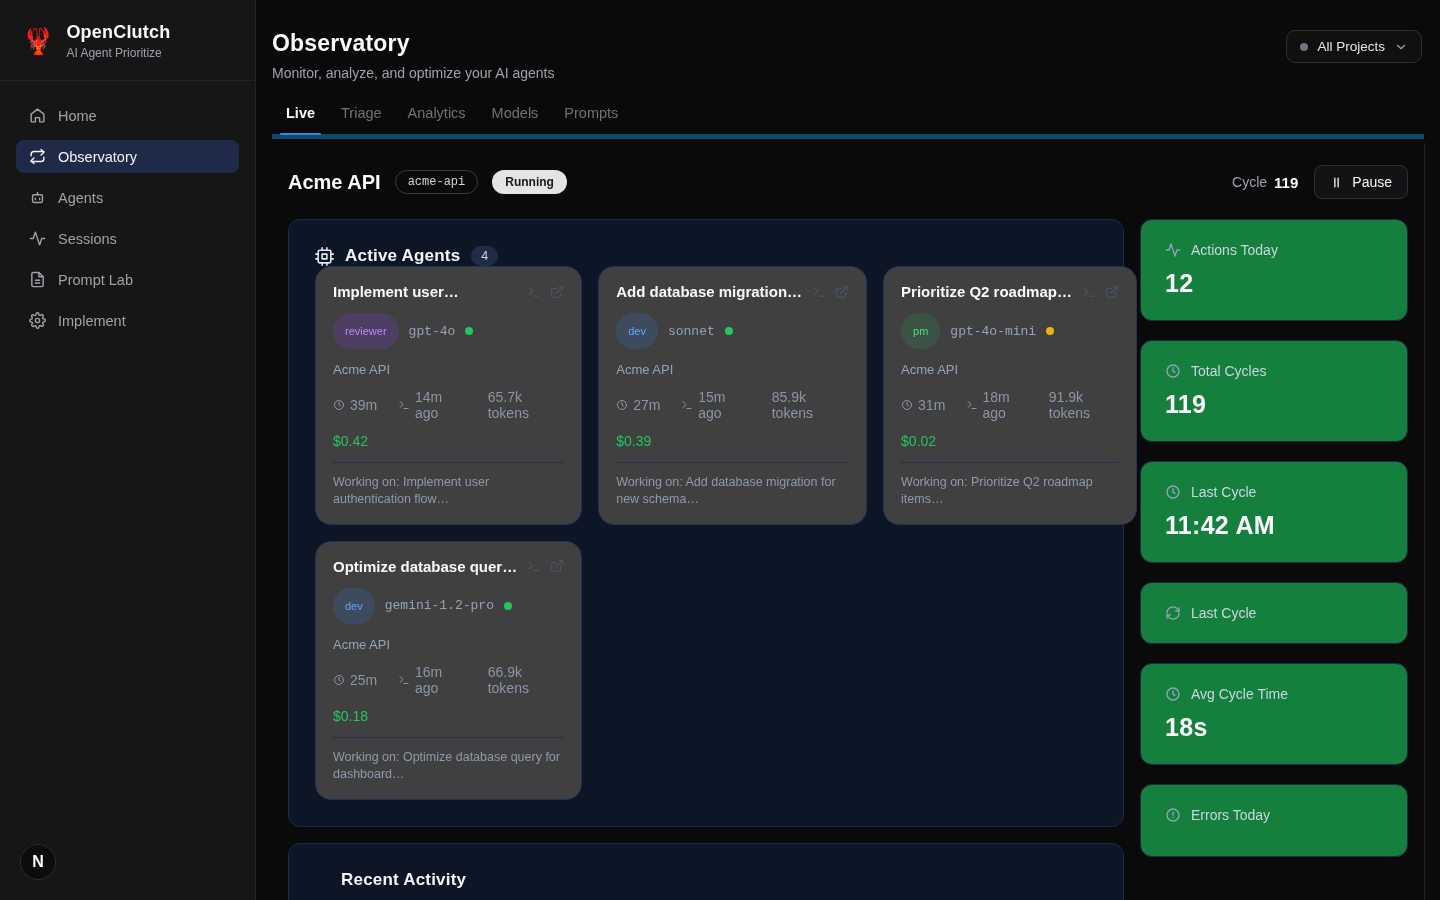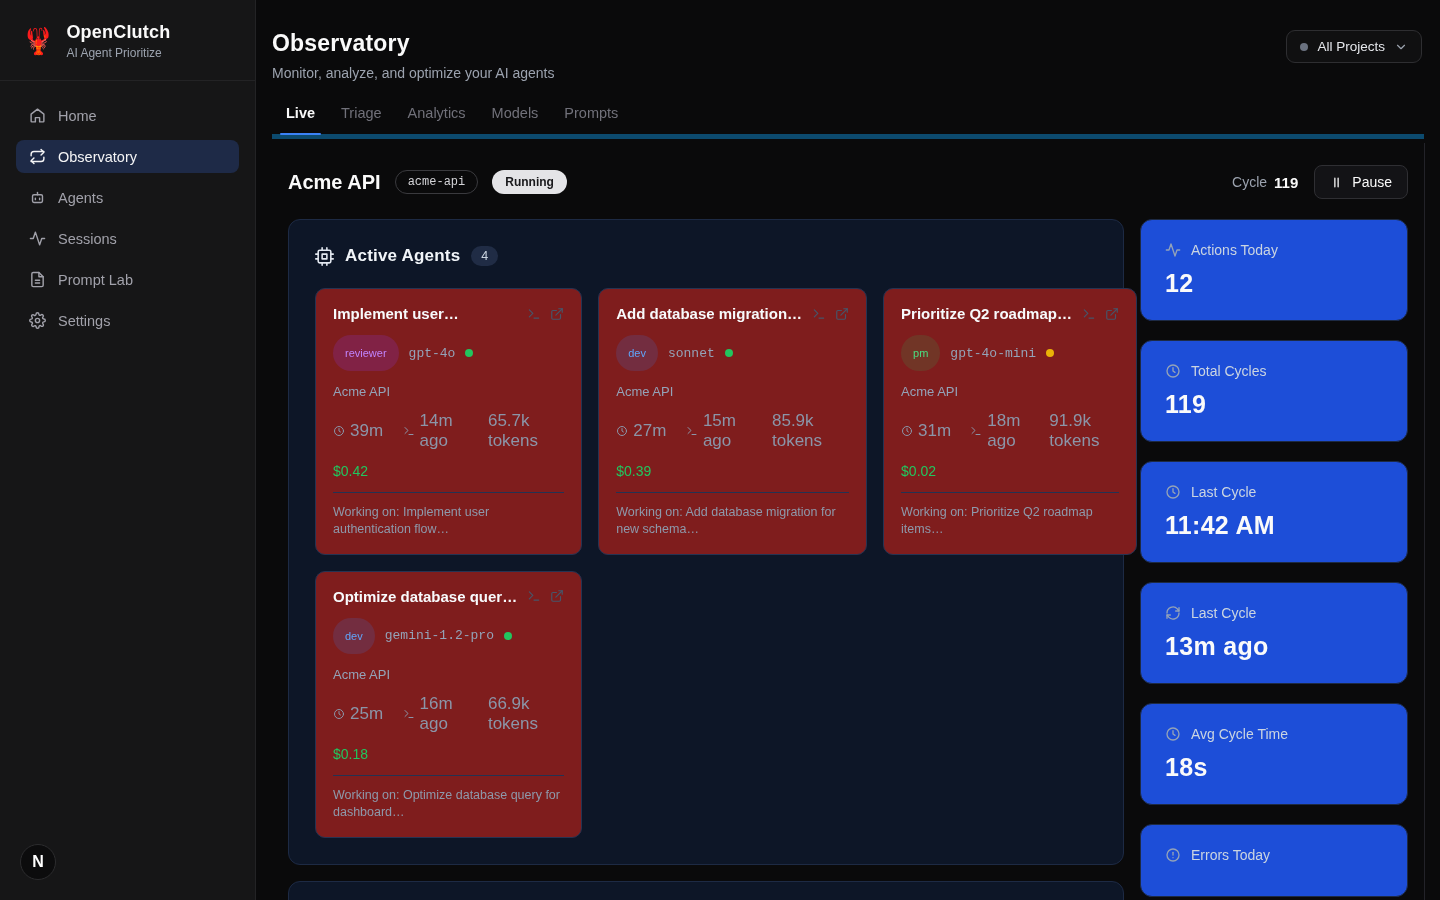--- a/index.html
+++ b/index.html
@@ -46,52 +46,52 @@
   .cycle-count { font-size:15px; font-weight:bold; color:#fafafa; margin-left:-9px; }
   .pause-btn { display:flex; align-items:center; gap:9px; padding:8px 15px; border:1px solid #2f2f33; border-radius:8px; background:#131316; color:#fafafa; font-size:14px; cursor:pointer; }
   .pause-btn svg { width:13px; height:13px; }
 
   .cols { display:flex; gap:16px; align-items:flex-start; }
   .left-col { flex:1; min-width:0; }
   .right-col { width:268px; flex:none; }
 
   .panel { background:#0d1627; border:1px solid #1d2a44; border-radius:12px; padding:26px; }
   .panel + .panel { margin-top:16px; }
-  .panel-head { display:flex; align-items:center; gap:11px; margin-bottom:22px; }
+  .panel-head { display:flex; align-items:center; gap:11px; }
   .panel-head svg { width:19px; height:19px; color:#e2e8f0; }
   .panel-title { font-size:17px; font-weight:bold; color:#f1f5f9; letter-spacing:.2px; }
   .count-badge { background:#202c45; color:#cbd5e1; border-radius:999px; font-size:12.5px; padding:3px 10px; }
 
   .cards-grid { display:grid; grid-template-columns:repeat(3,1fr); gap:16px; }
-  .agent-card { background:#7f1d1d; border:1px solid #263352; border-radius:10px; padding:16px 17px; cursor:pointer; }
+  .agent-card { background:#404040; border:1px solid #263352; border-radius:16px; padding:16px 17px; cursor:pointer; }
   .card-title-row { display:flex; justify-content:space-between; align-items:center; gap:10px; margin-bottom:13px; }
   .card-title { font-size:15px; font-weight:bold; color:#f8fafc; white-space:nowrap; overflow:hidden; text-overflow:ellipsis; }
   .card-icons { display:flex; gap:9px; color:#475569; flex:none; }
   .card-icons svg { width:14px; height:14px; }
   .badge-row { display:flex; align-items:center; gap:10px; margin-bottom:13px; }
   .role-pill { font-size:11px; border-radius:999px; padding:12px 12px; }
   .role-reviewer { color:#c084fc; background:rgba(139,61,255,.18); }
   .role-dev { color:#60a5fa; background:rgba(59,130,246,.16); }
   .role-pm { color:#4ade80; background:rgba(34,197,94,.15); }
   .model-name { font-family:"Liberation Mono", monospace; font-size:13px; color:#94a3b8; }
   .status-dot { width:8px; height:8px; border-radius:50%; }
   .dot-green { background:#22c55e; }
   .dot-yellow { background:#eab308; }
   .card-project { font-size:13px; color:#94a3b8; margin-bottom:12px; }
-  .meta-row { display:flex; align-items:center; gap:7px; color:#8b95a8; font-size:17px; }
+  .meta-row { display:flex; align-items:center; gap:7px; color:#8b95a8; font-size:14px; }
   .meta-item { display:flex; align-items:center; gap:5px; }
   .meta-item svg { width:12px; height:12px; }
   .meta-gap { width:7px; }
   .card-cost { margin-top:12px; font-size:14px; color:#22c55e; }
   .card-divider { border-top:1px solid #243252; margin:13px 0 11px 0; }
   .working-on { font-size:12.5px; color:#8e99ab; line-height:1.35; }
 
   .ra-placeholder { margin-top:22px; border:1px solid #243252; border-radius:10px; height:80px; background:#111b2f; }
 
-  .stat-card { background:#1d4ed8; border:1px solid #1d2a44; border-radius:12px; padding:22px 24px; margin-bottom:19px; }
+  .stat-card { background:#15803d; border:1px solid #1d2a44; border-radius:12px; padding:22px 24px; margin-bottom:19px; }
   .stat-label-row { display:flex; align-items:center; gap:10px; color:#cbd5e1; font-size:14px; }
   .stat-label-row svg { width:16px; height:16px; color:#94a3b8; flex:none; }
   .stat-value { margin-top:11px; font-size:25px; font-weight:bold; color:#fafafa; letter-spacing:.3px; }
 </style>
 </head>
 <body>
 
 <div class="sidebar">
   <div class="logo-row">
     <span class="logo-emoji">🦞</span>
@@ -148,21 +148,21 @@
         </span>
       <span>Prompt Lab</span>
     </div>
     <div class="nav-item">
       <span>
           <svg viewBox="0 0 24 24" fill="none" stroke="currentColor" stroke-width="2" stroke-linecap="round" stroke-linejoin="round">
             <circle cx="12" cy="12" r="3"></circle>
             <path d="M19.4 15a1.65 1.65 0 0 0 .33 1.82l.06.06a2 2 0 1 1-2.83 2.83l-.06-.06a1.65 1.65 0 0 0-1.82-.33 1.65 1.65 0 0 0-1 1.51V21a2 2 0 1 1-4 0v-.09a1.65 1.65 0 0 0-1-1.51 1.65 1.65 0 0 0-1.82.33l-.06.06a2 2 0 1 1-2.83-2.83l.06-.06a1.65 1.65 0 0 0 .33-1.82 1.65 1.65 0 0 0-1.51-1H3a2 2 0 1 1 0-4h.09a1.65 1.65 0 0 0 1.51-1 1.65 1.65 0 0 0-.33-1.82l-.06-.06a2 2 0 1 1 2.83-2.83l.06.06a1.65 1.65 0 0 0 1.82.33h.01a1.65 1.65 0 0 0 1-1.51V3a2 2 0 1 1 4 0v.09a1.65 1.65 0 0 0 1 1.51 1.65 1.65 0 0 0 1.82-.33l.06-.06a2 2 0 1 1 2.83 2.83l-.06.06a1.65 1.65 0 0 0-.33 1.82v.01a1.65 1.65 0 0 0 1.51 1H21a2 2 0 1 1 0 4h-.09a1.65 1.65 0 0 0-1.51 1z"></path>
           </svg>
         </span>
-      <span>Settings</span>
+      <span>Implement</span>
     </div>
   </div>
   <div class="n-badge">N</div>
 </div>
 
 <div class="main">
   <div class="edge-line"></div>
 
   <div class="header-row">
     <div>
@@ -498,21 +498,20 @@
             <span>
                 <svg viewBox="0 0 24 24" fill="none" stroke="currentColor" stroke-width="2" stroke-linecap="round" stroke-linejoin="round">
                   <path d="M21 4v5h-5"></path>
                   <path d="M3 12a9 9 0 0 1 15.5-6.2L21 9"></path>
                   <path d="M3 20v-5h5"></path>
                   <path d="M21 12a9 9 0 0 1-15.5 6.2L3 15"></path>
                 </svg>
               </span>
             <span>Last Cycle</span>
           </div>
-          <div class="stat-value">13m ago</div>
         </div>
         <div class="stat-card">
           <div class="stat-label-row">
             <span>
                 <svg viewBox="0 0 24 24" fill="none" stroke="currentColor" stroke-width="2" stroke-linecap="round" stroke-linejoin="round">
                   <circle cx="12" cy="12" r="9"></circle>
                   <path d="M12 7v5l3 2"></path>
                 </svg>
               </span>
             <span>Avg Cycle Time</span>

